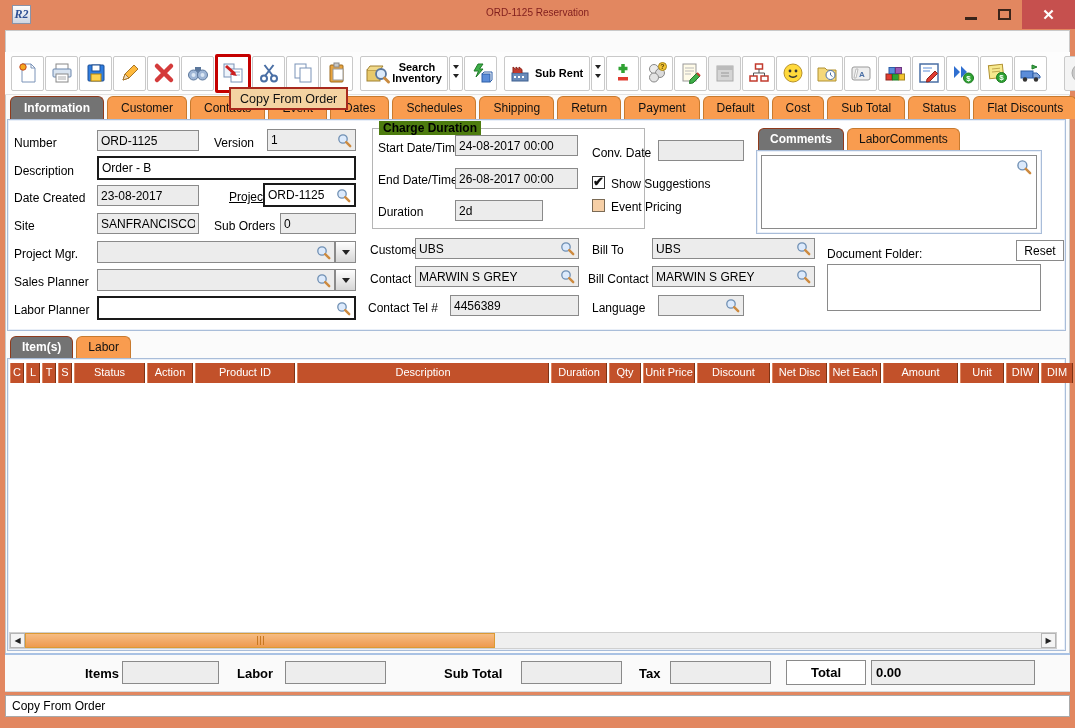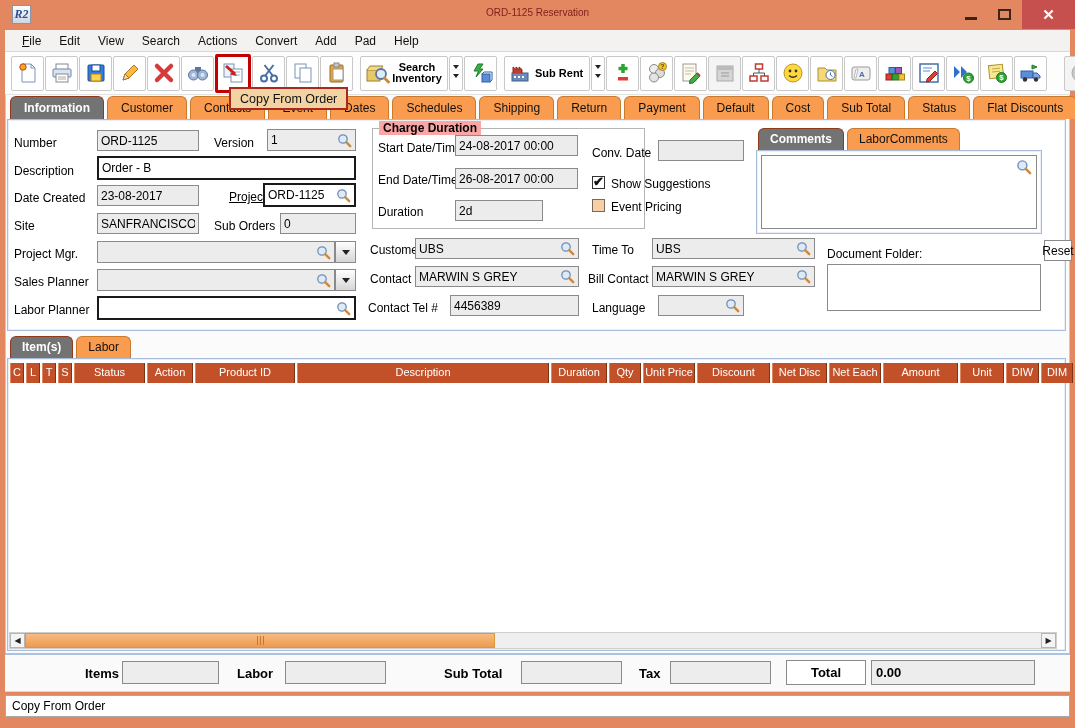--- a/index.html
+++ b/index.html
@@ -58,21 +58,21 @@
   .lbl{position:absolute;white-space:nowrap;color:#000;}
   .field{position:absolute;background:#ECECEC;border:1px solid #8A8A8A;display:flex;align-items:center;padding:0 3px;}
   .field.edit{background:#fff;border:2px solid #1A1A1A;}
   .fval{flex:1;overflow:hidden;white-space:nowrap;}
   .mag{flex:0 0 auto;margin-left:2px;}
   .combo{position:absolute;background:linear-gradient(#FEFEFE,#D6D6D6);border:1px solid #8A8A8A;
     display:flex;align-items:center;justify-content:center;}
   .combo .tri{border:4px solid transparent;border-top:5px solid #222;margin-top:5px;}
 
   .groupbox{position:absolute;border:1px solid #B5B5B5;}
-  .legend{position:absolute;top:-8px;left:6px;background:#fca5a5;padding:0 4px;font-weight:bold;}
+  .legend{position:absolute;top:-8px;left:6px;background:#4d7c0f;padding:0 4px;font-weight:bold;}
 
   .cb{position:absolute;width:13px;height:13px;border:1px solid #7A6A55;background:#F6CFA6;}
   .cb.checked{background:#fff;border-color:#333;}
   .cb.checked::after{content:"✔";position:absolute;left:0px;top:-3px;font-size:13px;font-weight:bold;color:#111;}
 
   .resetbtn{position:absolute;background:#fff;border:1px solid #8A8A8A;font-size:12px;
     display:flex;align-items:center;justify-content:center;padding:0;}
 
   
   .hdrrow{position:absolute;left:10px;top:363px;height:20px;display:flex;}
@@ -120,31 +120,20 @@
     <div class="winbtn" style="right:60px;">
         <span class="maxbox"></span>
       </div>
     <div class="closebtn">
         <span>✕</span>
       </div>
   </div>
 
   <div class="app-bg"></div>
 
-  <div class="menubar">
-    <span class="menu-item mn">File</span>
-    <span class="menu-item">Edit</span>
-    <span class="menu-item">View</span>
-    <span class="menu-item">Search</span>
-    <span class="menu-item">Actions</span>
-    <span class="menu-item">Convert</span>
-    <span class="menu-item">Add</span>
-    <span class="menu-item">Pad</span>
-    <span class="menu-item">Help</span>
-  </div>
 
   <div class="toolbar">
     <button class="tbtn">
         <svg width="24" height="24" viewBox="0 0 24 24">
           <path d="M6 3h9l4 4v14H6z" fill="#fff" stroke="#7A93B8"></path>
           <path d="M15 3v4h4" fill="none" stroke="#7A93B8"></path>
           <circle cx="7" cy="6" r="3.2" fill="#F4A71D" stroke="#C2451F"></circle>
         </svg>
       </button>
     <button class="tbtn">
@@ -473,21 +462,21 @@
   <span class="lbl" style="left:611px;top:200px;">Event Pricing</span>
 
   <span class="lbl" style="left:370px;top:243px;">Customer</span>
   <div class="field" style="left:415px;top:238px;width:164px;height:21px;">
       <span class="fval">UBS</span>
       <svg class="mag" width="15" height="15" viewBox="0 0 15 15">
         <circle cx="6" cy="6" r="4.2" fill="#DCEAFC" stroke="#6F8FB3" stroke-width="1.3"></circle>
         <line x1="9.2" y1="9.2" x2="13.2" y2="13.2" stroke="#CD8A3F" stroke-width="2.4" stroke-linecap="round"></line>
       </svg>
     </div>
-  <span class="lbl" style="left:592px;top:243px;">Time To</span>
+  <span class="lbl" style="left:592px;top:243px;">Bill To</span>
   <div class="field" style="left:652px;top:238px;width:163px;height:21px;">
       <span class="fval">UBS</span>
       <svg class="mag" width="15" height="15" viewBox="0 0 15 15">
         <circle cx="6" cy="6" r="4.2" fill="#DCEAFC" stroke="#6F8FB3" stroke-width="1.3"></circle>
         <line x1="9.2" y1="9.2" x2="13.2" y2="13.2" stroke="#CD8A3F" stroke-width="2.4" stroke-linecap="round"></line>
       </svg>
     </div>
 
   <span class="lbl" style="left:370px;top:272px;">Contact</span>
   <div class="field" style="left:415px;top:266px;width:164px;height:21px;">
@@ -525,21 +514,21 @@
   <div class="panel" style="left:756px;top:150px;width:286px;height:84px;"></div>
   <div class="abs" style="left:761px;top:155px;width:276px;height:74px;background:#fff;border:1px solid #8A8A8A;">
     <span class="fval"></span>
     <svg class="abs" style="right:4px;top:3px;" width="16" height="16" viewBox="0 0 15 15">
         <circle cx="6" cy="6" r="4.2" fill="#DCEAFC" stroke="#6F8FB3" stroke-width="1.3"></circle>
         <line x1="9.2" y1="9.2" x2="13.2" y2="13.2" stroke="#CD8A3F" stroke-width="2.4" stroke-linecap="round"></line>
       </svg>
   </div>
 
   <span class="lbl" style="left:827px;top:247px;">Document Folder:</span>
-  <button class="resetbtn" style="left:1044px;top:240px;width:28px;height:21px;">
+  <button class="resetbtn" style="left:1016px;top:240px;width:48px;height:21px;">
       <span>Reset</span>
     </button>
   <div class="abs" style="left:827px;top:264px;width:214px;height:47px;background:#fff;border:1px solid #8A8A8A;"><span class="fval"></span></div>
 
   <div class="abs" style="left:10px;top:336px;height:23px;white-space:nowrap;">
     <span class="tab minitab selected">Item(s)</span><span class="tab minitab">Labor</span>
   </div>
   <div class="panel" style="left:7px;top:358px;width:1059px;height:293px;"></div>
 
   <div class="hdrrow">

